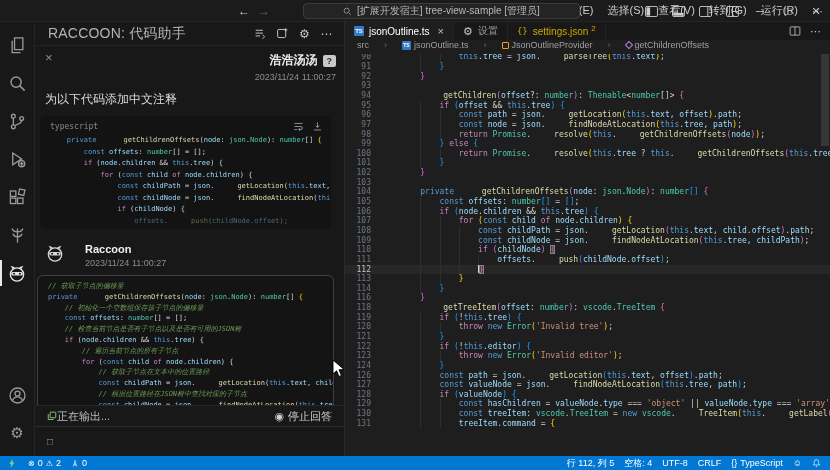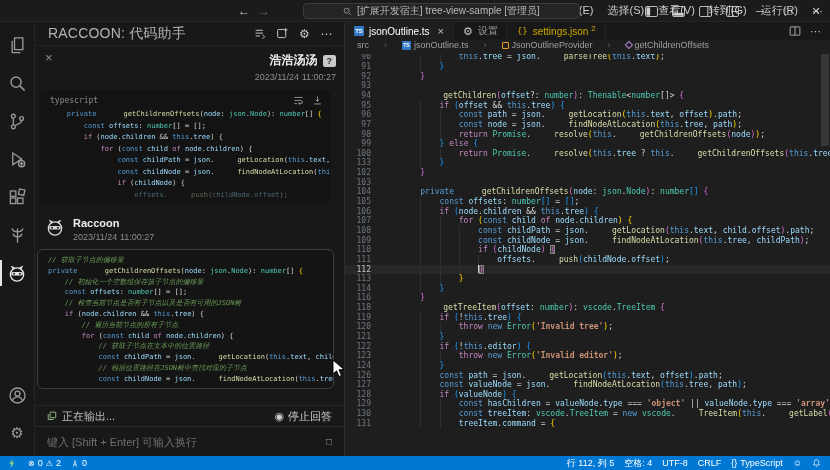--- a/index.html
+++ b/index.html
@@ -37,26 +37,26 @@
   .user-name-row{display:flex;align-items:center;gap:5px;justify-content:flex-end;}
   .user-name{font-weight:bold;font-size:12px;color:#efefef;}
   .user-badge{background:#c9c9c9;color:#2d2d2d;font-size:9px;font-weight:bold;border-radius:2px;padding:1px 4px;}
   .chat-time{font-size:9px;color:#8c8c8c;margin-top:3px;}
   .user-msg{margin:9px 10px 0 10px;font-size:12px;color:#dadada;}
   .codeblock{margin:8px 13px 0 5px;height:113px;background:#131313;border-radius:6px;overflow:hidden;position:relative;}
   .cb-head{height:17px;display:flex;align-items:center;padding:3px 8px 0 10px;}
   .cb-lang{font-size:8px;color:#8a8a8a;font-family:"DejaVu Sans Mono",monospace;}
   .cb-icons{margin-left:auto;display:flex;gap:8px;align-items:center;}
   .cb-code{padding:2px 0 0 10px;overflow:hidden;}
-  .asst-meta{display:flex;margin:14px 10px 0 10px;gap:8px;}
+  .asst-meta{display:flex;margin:14px 10px 0 10px;gap:20px;}
   .asst-col{display:flex;flex-direction:column;}
   .asst-name{font-weight:bold;font-size:11px;color:#efefef;}
   .replyblock{margin:7px 10px 0 2px;height:140px;background:#141414;border:1px solid #3e3e44;border-radius:6px;overflow:hidden;position:relative;padding:5px 0 0 10px;}
   .gen-row{height:21px;border-top:1px solid #262626;display:flex;align-items:center;padding:0 12px;}
-  .gen-left{display:flex;align-items:center;gap:5px;color:#bdbdbd;font-size:11px;}
+  .gen-left{display:flex;align-items:center;color:#bdbdbd;font-size:11px;}
   .stop-btn{margin-left:auto;display:flex;align-items:center;gap:4px;color:#cfcfcf;font-size:11px;}
   .stop-glyph{font-size:11px;}
   .input-row{height:30px;border-top:1px solid #2a2a2a;display:flex;align-items:center;padding:0 12px;gap:8px;}
   .chat-input{flex:1;background:transparent;border:none;outline:none;font-size:11px;color:#cccccc;font-family:"Liberation Sans",sans-serif;}
   .chat-input::placeholder{color:#6f6f6f;}
   .send-ic{color:#9a9a9a;font-size:10px;}
   .mouse-cursor{position:absolute;left:297px;top:313px;z-index:50;}
   
   .editor{flex:1;background:#1e1e1e;position:relative;overflow:hidden;}
   .tabbar{height:18px;background:#181818;display:flex;align-items:stretch;}
@@ -86,21 +86,21 @@
   .codeu .cl{height:11.5px;line-height:11.5px;font-size:7px;}
   .codea .cl{height:10.8px;line-height:10.8px;font-size:7px;}
   .cl.cur{background:rgba(255,255,255,.045);}
   .cl.fade{opacity:.4;}
   .ln{display:inline-block;width:26px;text-align:right;margin-right:30px;color:#6e7681;}
   .cl.cur .ln{color:#c6c6c6;}
   .cb{position:relative;display:inline-block;white-space:pre;}
   .ig{position:absolute;top:0;bottom:0;width:1px;background:#2e2e2e;}
   .caret{display:inline-block;width:1px;height:8px;background:#d7d7d7;vertical-align:-1px;}
   .c-kw{color:#569cd6;}.c-ct{color:#c586c0;}.c-fn{color:#dcdcaa;padding-left:23px;}.c-ty{color:#4ec9b0;}
-  .c-vr{color:#9cdcfe;}.c-st{color:#ce9178;font-weight:bold;}.c-pl{color:#d4d4d4;}.c-op{color:#d4d4d4;}
+  .c-vr{color:#9cdcfe;}.c-st{color:#ce9178;}.c-pl{color:#d4d4d4;}.c-op{color:#d4d4d4;}
   .c-cm{color:#6a9955;font-style:italic;}
   .c-b1{color:#ffd700;}.c-b2{color:#da70d6;}.c-b3{color:#179fff;}
   .c-b2m{color:#da70d6;background:rgba(110,110,110,.38);outline:1px solid #828282;outline-offset:-1px;}
   
   .statusbar{height:14px;background:#0078d4;display:flex;align-items:center;font-size:9px;color:#ffffff;}
   .sb-item{display:flex;align-items:center;gap:3px;padding:0 5px;height:14px;white-space:nowrap;}
   .sb-remote{padding:0 7px;}
   .sb-right{margin-left:auto;display:flex;align-items:center;padding-right:4px;}
   .sb-glyph{font-size:8px;}
 </style>
@@ -259,20 +259,21 @@
           <span class="chat-close">×</span>
           <div class="user-meta">
             <div class="user-name-row">
               <span class="user-name">浩浩汤汤</span>
               <span class="user-badge">?</span>
             </div>
             <div class="chat-time">2023/11/24 11:00:27</div>
           </div>
         </div>
 
+        <div class="user-msg">为以下代码添加中文注释</div>
 
         <div class="codeblock">
           <div class="cb-head">
             <span class="cb-lang">typescript</span>
             <span class="cb-icons">
               <span>
                   <svg width="11" height="11" viewBox="0 0 16 16" fill="none" stroke="#9a9a9a" stroke-width="1.3">
                     <path d="M2 3.5 h12 M2 8 h9.5 a2.2 2.2 0 0 1 0 4.4 h-3 M2 12.5 h4"></path>
                     <path d="M10 10.4 l-1.8 2 1.8 2"></path>
                   </svg>
@@ -346,21 +347,20 @@
             </span>
           <span>正在输出...</span>
         </span>
         <span class="stop-btn">
           <span class="stop-glyph">◉</span>
           <span>停止回答</span>
         </span>
       </div>
 
       <div class="input-row">
-        <input class="chat-input" type="text" placeholder="键入 [Shift + Enter] 可输入换行" style="">
         <span class="send-ic">□</span>
       </div>
     </div>
 
     <div class="editor">
       <div class="tabbar">
         <div style="display:flex">
             <div class="tab active">
               <span class="ticon ts">TS</span>
               <span class="tlabel">jsonOutline.ts</span>
@@ -412,21 +412,21 @@
             <div class="cl"><span class="ln">91</span><span class="cb"><i class="ig" style="left: 19.27px;"></i><span class="c-pl">        </span><span class="c-b3">}</span></span></div>
             <div class="cl"><span class="ln">92</span><span class="cb"><span class="c-pl">    </span><span class="c-b2">}</span></span></div>
             <div class="cl"><span class="ln">93</span><span class="cb"><i class="ig" style="left: 19.27px;"></i></span></div>
             <div class="cl"><span class="ln">94</span><span class="cb"><span class="c-pl">    </span><span class="c-fn">getChildren</span><span class="c-b2">(</span><span class="c-vr">offset</span><span class="c-pl">?: </span><span class="c-ty">number</span><span class="c-b2">)</span><span class="c-pl">: </span><span class="c-ty">Thenable</span><span class="c-pl">&lt;</span><span class="c-ty">number</span><span class="c-pl">[]&gt; </span><span class="c-b2">{</span></span></div>
             <div class="cl"><span class="ln">95</span><span class="cb"><i class="ig" style="left: 19.27px;"></i><span class="c-pl">        </span><span class="c-ct">if</span><span class="c-pl"> </span><span class="c-b3">(</span><span class="c-vr">offset</span><span class="c-pl"> </span><span class="c-op">&amp;&amp;</span><span class="c-pl"> </span><span class="c-kw">this</span><span class="c-pl">.</span><span class="c-vr">tree</span><span class="c-b3">)</span><span class="c-pl"> </span><span class="c-b3">{</span></span></div>
             <div class="cl"><span class="ln">96</span><span class="cb"><i class="ig" style="left: 19.27px;"></i><i class="ig" style="left: 38.54px;"></i><span class="c-pl">            </span><span class="c-kw">const</span><span class="c-pl"> </span><span class="c-vr">path</span><span class="c-pl"> = </span><span class="c-vr">json</span><span class="c-pl">.</span><span class="c-fn">getLocation</span><span class="c-b1">(</span><span class="c-kw">this</span><span class="c-pl">.</span><span class="c-vr">text</span><span class="c-pl">, </span><span class="c-vr">offset</span><span class="c-b1">)</span><span class="c-pl">.</span><span class="c-vr">path</span><span class="c-pl">;</span></span></div>
             <div class="cl"><span class="ln">97</span><span class="cb"><i class="ig" style="left: 19.27px;"></i><i class="ig" style="left: 38.54px;"></i><span class="c-pl">            </span><span class="c-kw">const</span><span class="c-pl"> </span><span class="c-vr">node</span><span class="c-pl"> = </span><span class="c-vr">json</span><span class="c-pl">.</span><span class="c-fn">findNodeAtLocation</span><span class="c-b1">(</span><span class="c-kw">this</span><span class="c-pl">.</span><span class="c-vr">tree</span><span class="c-pl">, </span><span class="c-vr">path</span><span class="c-b1">)</span><span class="c-pl">;</span></span></div>
             <div class="cl"><span class="ln">98</span><span class="cb"><i class="ig" style="left: 19.27px;"></i><i class="ig" style="left: 38.54px;"></i><span class="c-pl">            </span><span class="c-ct">return</span><span class="c-pl"> </span><span class="c-ty">Promise</span><span class="c-pl">.</span><span class="c-fn">resolve</span><span class="c-b1">(</span><span class="c-kw">this</span><span class="c-pl">.</span><span class="c-fn">getChildrenOffsets</span><span class="c-b2">(</span><span class="c-vr">node</span><span class="c-b2">)</span><span class="c-b1">)</span><span class="c-pl">;</span></span></div>
             <div class="cl"><span class="ln">99</span><span class="cb"><i class="ig" style="left: 19.27px;"></i><span class="c-pl">        </span><span class="c-b3">}</span><span class="c-pl"> </span><span class="c-ct">else</span><span class="c-pl"> </span><span class="c-b3">{</span></span></div>
             <div class="cl"><span class="ln">100</span><span class="cb"><i class="ig" style="left: 19.27px;"></i><i class="ig" style="left: 38.54px;"></i><span class="c-pl">            </span><span class="c-ct">return</span><span class="c-pl"> </span><span class="c-ty">Promise</span><span class="c-pl">.</span><span class="c-fn">resolve</span><span class="c-b1">(</span><span class="c-kw">this</span><span class="c-pl">.</span><span class="c-vr">tree</span><span class="c-pl"> ? </span><span class="c-kw">this</span><span class="c-pl">.</span><span class="c-fn">getChildrenOffsets</span><span class="c-b2">(</span><span class="c-kw">this</span><span class="c-pl">.</span><span class="c-vr">tree</span><span class="c-b2">)</span><span class="c-pl"> : </span><span class="c-b2">[]</span><span class="c-b1">)</span><span class="c-pl">;</span></span></div>
-            <div class="cl"><span class="ln">133</span><span class="cb"><i class="ig" style="left: 19.27px;"></i><span class="c-pl">        </span><span class="c-b3">}</span></span></div>
+            <div class="cl"><span class="ln">101</span><span class="cb"><i class="ig" style="left: 19.27px;"></i><span class="c-pl">        </span><span class="c-b3">}</span></span></div>
             <div class="cl"><span class="ln">102</span><span class="cb"><span class="c-pl">    </span><span class="c-b2">}</span></span></div>
             <div class="cl"><span class="ln">103</span><span class="cb"><i class="ig" style="left: 19.27px;"></i></span></div>
             <div class="cl"><span class="ln">104</span><span class="cb"><span class="c-pl">    </span><span class="c-kw">private</span><span class="c-pl"> </span><span class="c-fn">getChildrenOffsets</span><span class="c-b2">(</span><span class="c-vr">node</span><span class="c-pl">: </span><span class="c-ty">json</span><span class="c-pl">.</span><span class="c-ty">Node</span><span class="c-b2">)</span><span class="c-pl">: </span><span class="c-ty">number</span><span class="c-b3">[]</span><span class="c-pl"> </span><span class="c-b2">{</span></span></div>
             <div class="cl"><span class="ln">105</span><span class="cb"><i class="ig" style="left: 19.27px;"></i><span class="c-pl">        </span><span class="c-kw">const</span><span class="c-pl"> </span><span class="c-vr">offsets</span><span class="c-pl">: </span><span class="c-ty">number</span><span class="c-b3">[]</span><span class="c-pl"> = </span><span class="c-b3">[]</span><span class="c-pl">;</span></span></div>
             <div class="cl"><span class="ln">106</span><span class="cb"><i class="ig" style="left: 19.27px;"></i><span class="c-pl">        </span><span class="c-ct">if</span><span class="c-pl"> </span><span class="c-b3">(</span><span class="c-vr">node</span><span class="c-pl">.</span><span class="c-vr">children</span><span class="c-pl"> </span><span class="c-op">&amp;&amp;</span><span class="c-pl"> </span><span class="c-kw">this</span><span class="c-pl">.</span><span class="c-vr">tree</span><span class="c-b3">)</span><span class="c-pl"> </span><span class="c-b3">{</span></span></div>
             <div class="cl"><span class="ln">107</span><span class="cb"><i class="ig" style="left: 19.27px;"></i><i class="ig" style="left: 38.54px;"></i><span class="c-pl">            </span><span class="c-ct">for</span><span class="c-pl"> </span><span class="c-b1">(</span><span class="c-kw">const</span><span class="c-pl"> </span><span class="c-vr">child</span><span class="c-pl"> </span><span class="c-ct">of</span><span class="c-pl"> </span><span class="c-vr">node</span><span class="c-pl">.</span><span class="c-vr">children</span><span class="c-b1">)</span><span class="c-pl"> </span><span class="c-b1">{</span></span></div>
             <div class="cl"><span class="ln">108</span><span class="cb"><i class="ig" style="left: 19.27px;"></i><i class="ig" style="left: 38.54px;"></i><i class="ig" style="left: 57.81px;"></i><span class="c-pl">                </span><span class="c-kw">const</span><span class="c-pl"> </span><span class="c-vr">childPath</span><span class="c-pl"> = </span><span class="c-vr">json</span><span class="c-pl">.</span><span class="c-fn">getLocation</span><span class="c-b2">(</span><span class="c-kw">this</span><span class="c-pl">.</span><span class="c-vr">text</span><span class="c-pl">, </span><span class="c-vr">child</span><span class="c-pl">.</span><span class="c-vr">offset</span><span class="c-b2">)</span><span class="c-pl">.</span><span class="c-vr">path</span><span class="c-pl">;</span></span></div>
             <div class="cl"><span class="ln">109</span><span class="cb"><i class="ig" style="left: 19.27px;"></i><i class="ig" style="left: 38.54px;"></i><i class="ig" style="left: 57.81px;"></i><span class="c-pl">                </span><span class="c-kw">const</span><span class="c-pl"> </span><span class="c-vr">childNode</span><span class="c-pl"> = </span><span class="c-vr">json</span><span class="c-pl">.</span><span class="c-fn">findNodeAtLocation</span><span class="c-b2">(</span><span class="c-kw">this</span><span class="c-pl">.</span><span class="c-vr">tree</span><span class="c-pl">, </span><span class="c-vr">childPath</span><span class="c-b2">)</span><span class="c-pl">;</span></span></div>
             <div class="cl"><span class="ln">110</span><span class="cb"><i class="ig" style="left: 19.27px;"></i><i class="ig" style="left: 38.54px;"></i><i class="ig" style="left: 57.81px;"></i><span class="c-pl">                </span><span class="c-ct">if</span><span class="c-pl"> </span><span class="c-b2">(</span><span class="c-vr">childNode</span><span class="c-b2">)</span><span class="c-pl"> </span><span class="c-b2m">{</span></span></div>
             <div class="cl"><span class="ln">111</span><span class="cb"><i class="ig" style="left: 19.27px;"></i><i class="ig" style="left: 38.54px;"></i><i class="ig" style="left: 57.81px;"></i><i class="ig" style="left: 77.08px;"></i><span class="c-pl">                    </span><span class="c-vr">offsets</span><span class="c-pl">.</span><span class="c-fn">push</span><span class="c-b3">(</span><span class="c-vr">childNode</span><span class="c-pl">.</span><span class="c-vr">offset</span><span class="c-b3">)</span><span class="c-pl">;</span></span></div>

